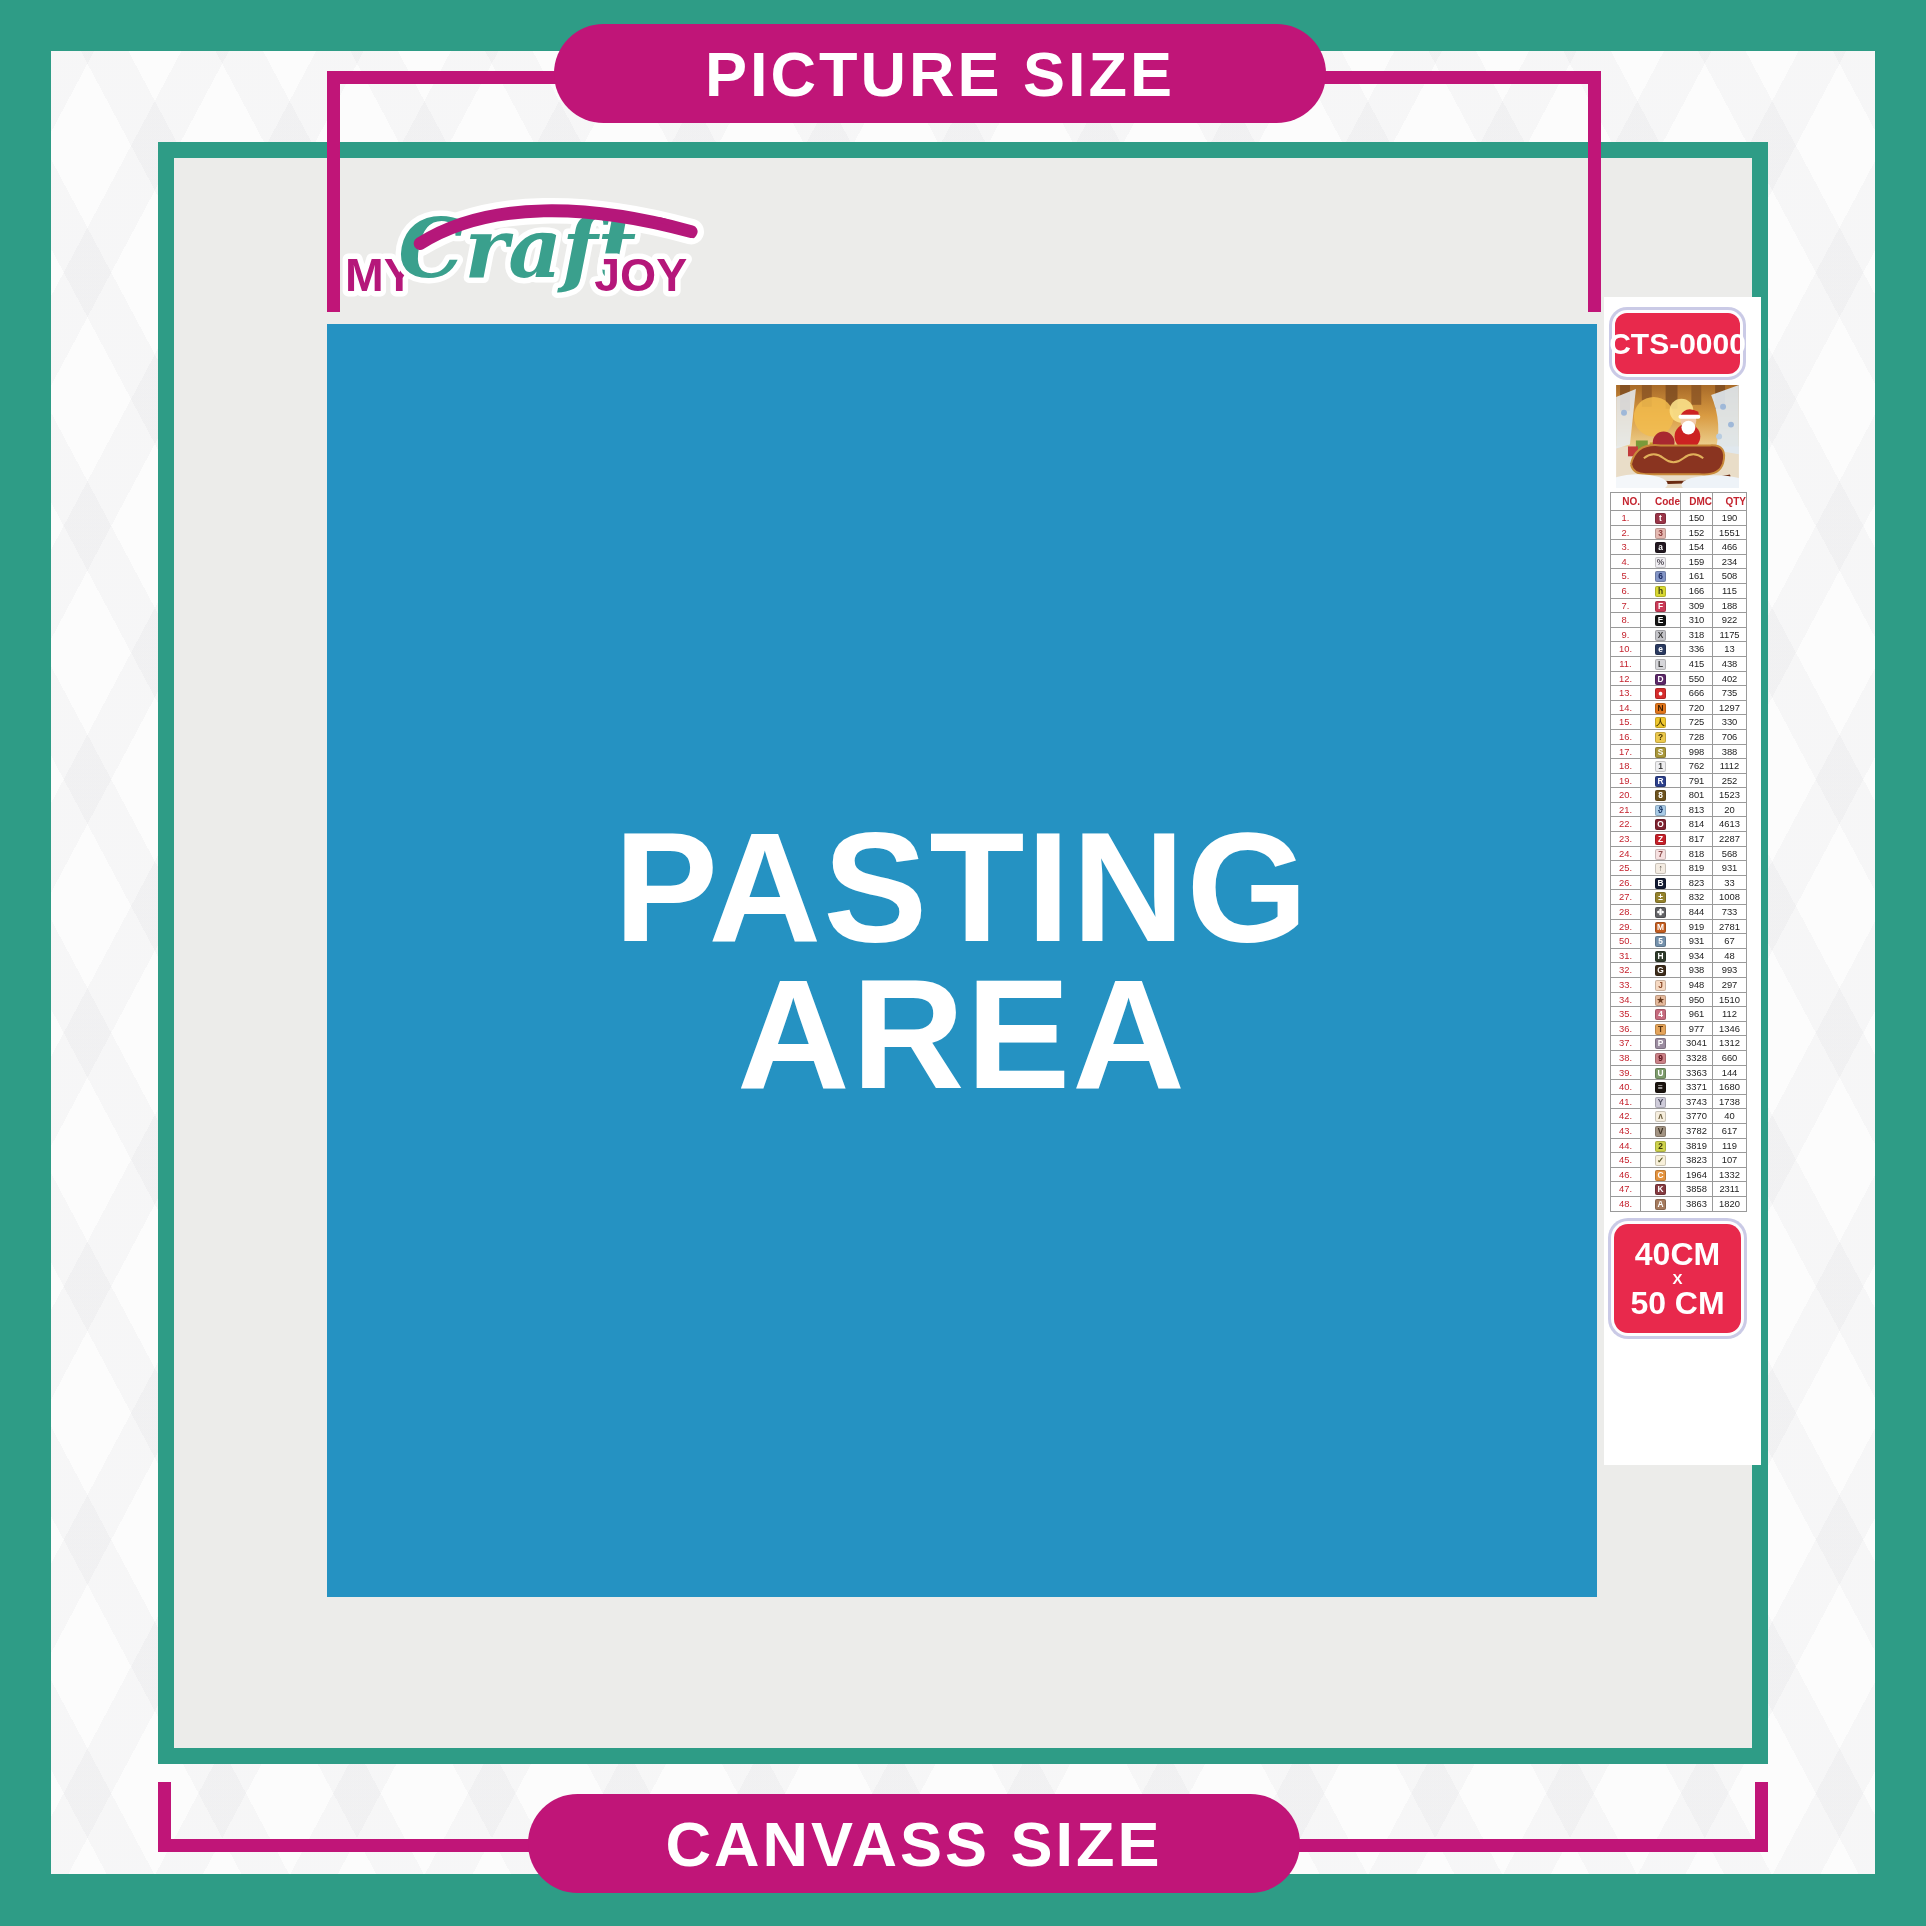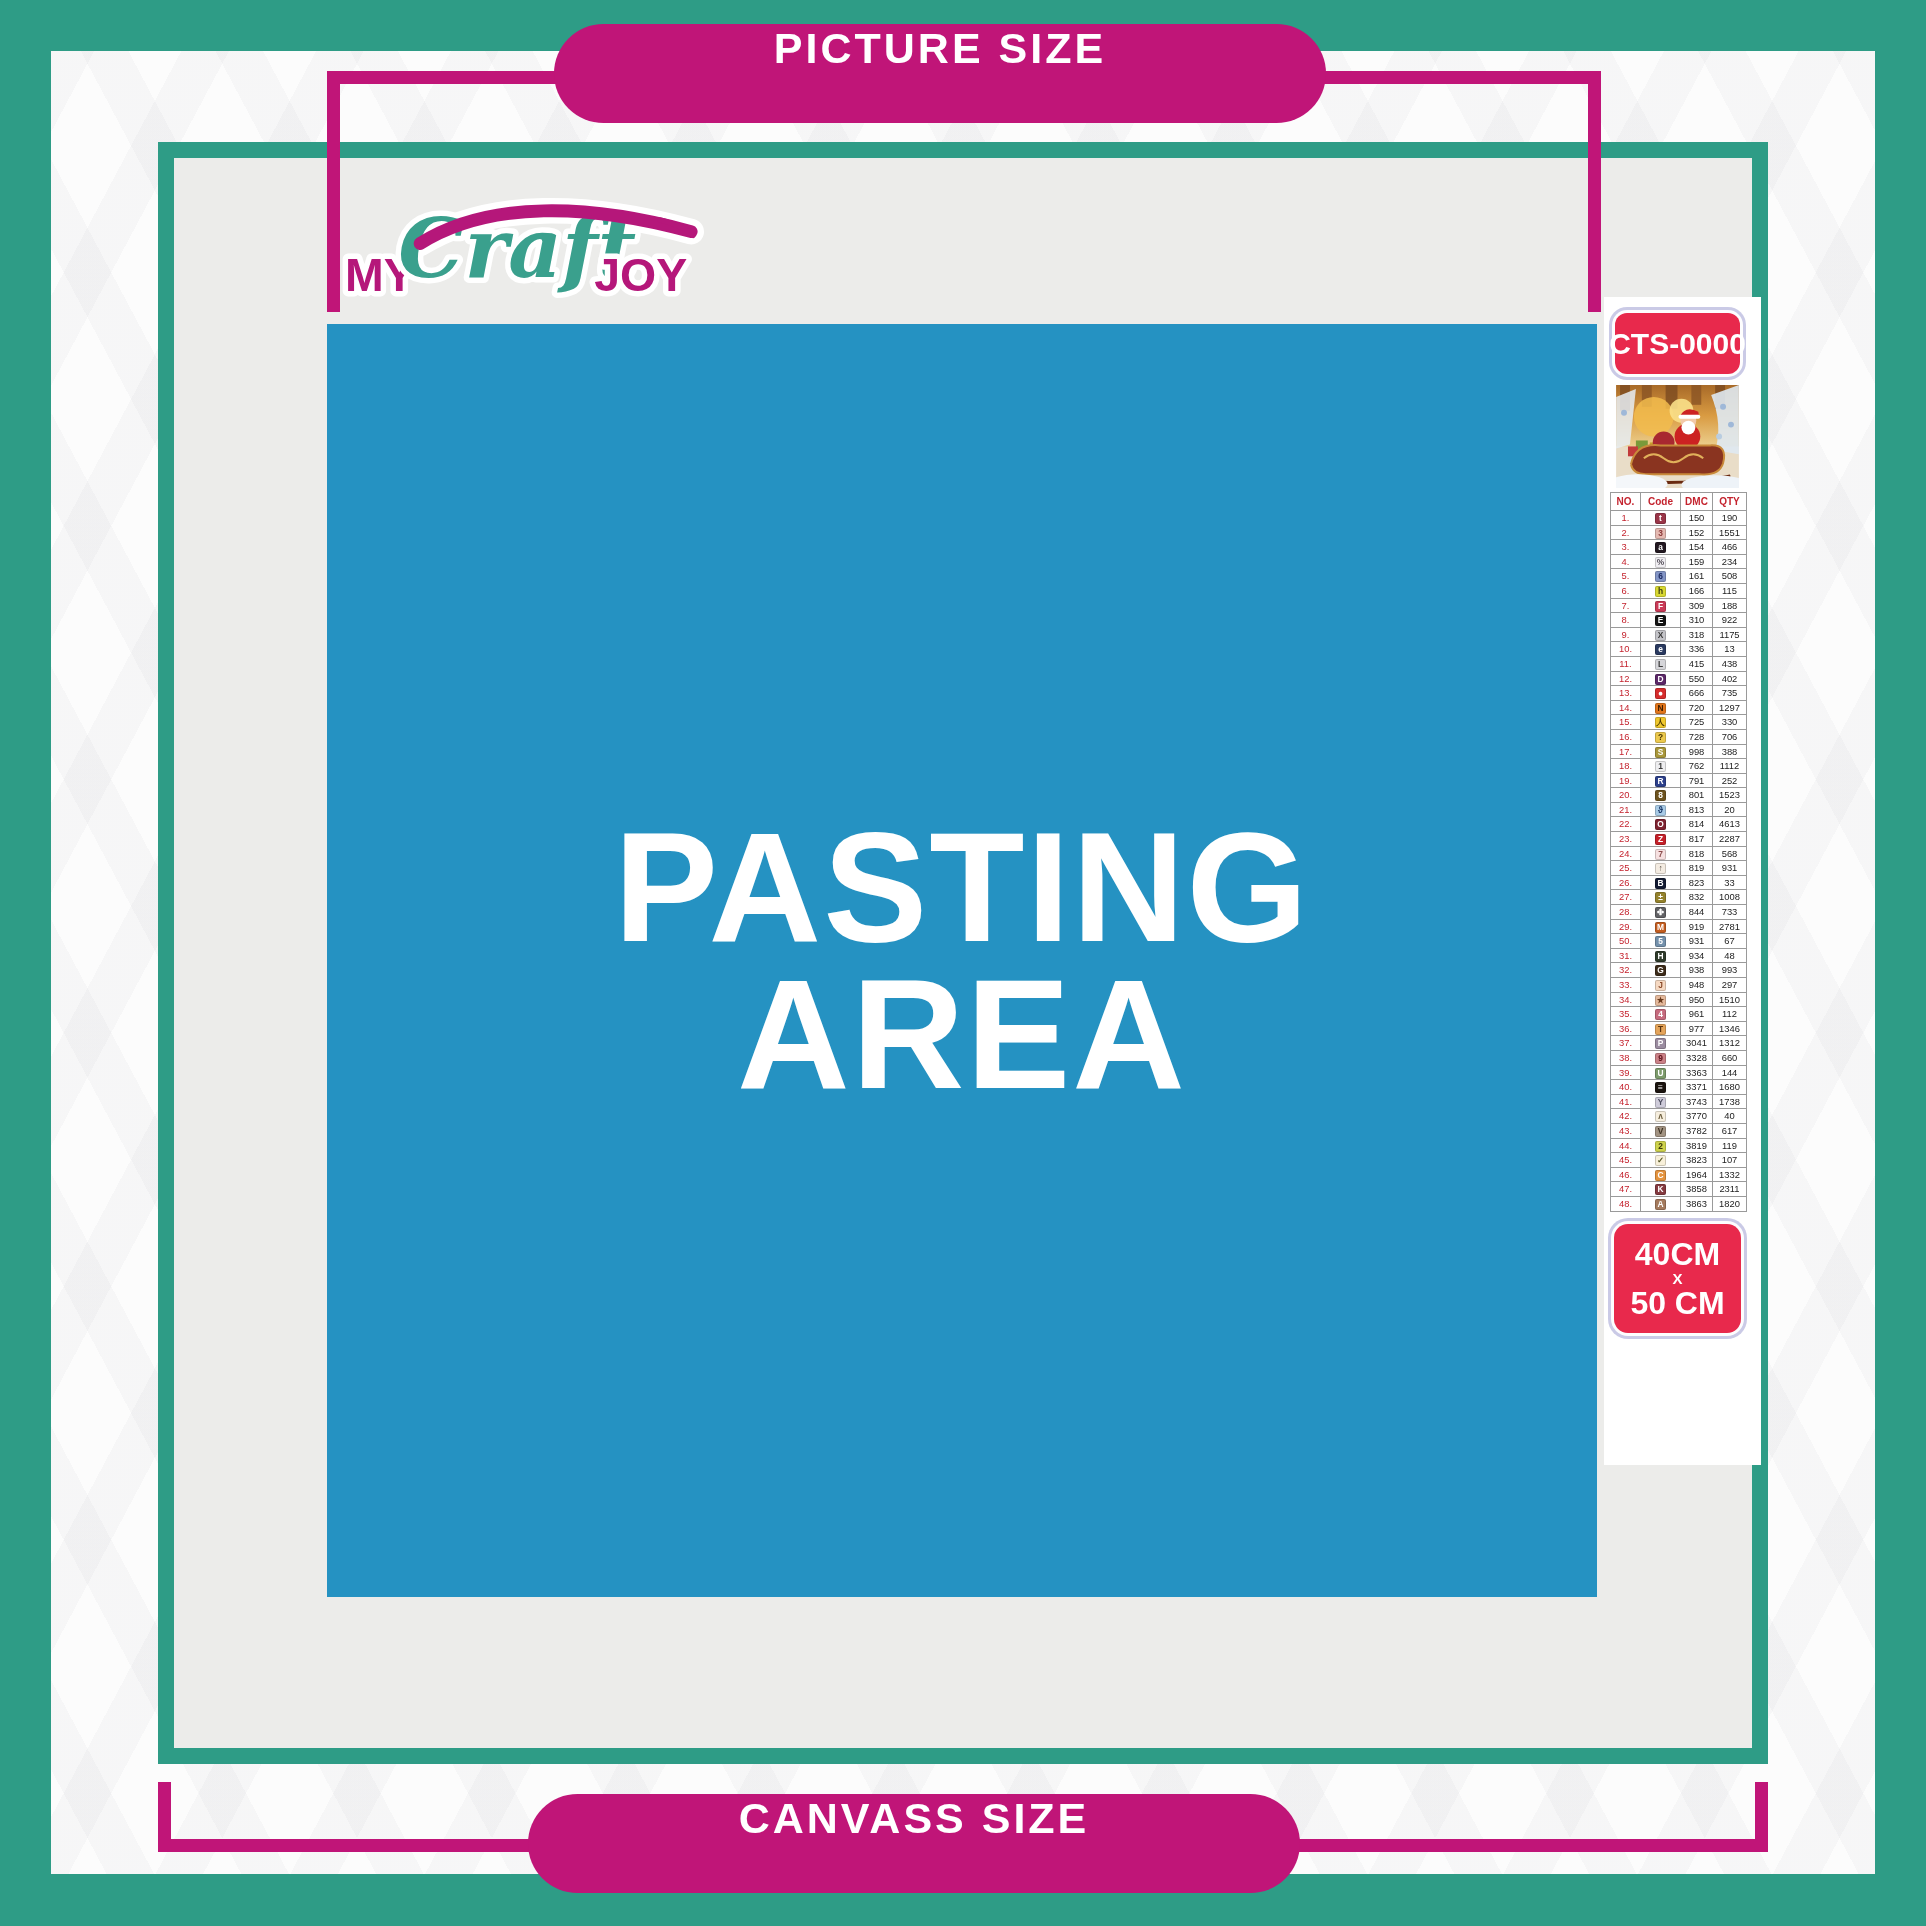--- a/index.html
+++ b/index.html
@@ -26,22 +26,22 @@
   .m-vline{position:absolute;width:13px;background:#C01578;}
   .top-hline{left:327px;top:71px;width:1274px;}
   .tl-v{left:327px;top:71px;height:241px;}
   .tr-v{left:1588px;top:71px;height:241px;}
   .bottom-hline{left:165px;top:1839px;width:1596px;}
   .bl-v{left:158px;top:1782px;height:70px;}
   .br-v{left:1755px;top:1782px;height:70px;}
 
   .pill{
     position:absolute;width:772px;height:99px;background:#C01578;border-radius:53px;
-    display:flex;justify-content:center;
-    color:#fff;font-weight:800;font-size:43px;letter-spacing:3px;white-space:nowrap;
+    display:flex;align-items:center;justify-content:center;
+    color:#fff;font-weight:800;font-size:63px;letter-spacing:3px;white-space:nowrap;
   }
   .pill.top-pill{left:554px;top:24px;}
   .pill.bottom-pill{left:528px;top:1794px;}
 
   .blue-box{
     position:absolute;left:327px;top:324px;width:1270px;height:1273px;background:#2592C2;
     display:flex;flex-direction:column;align-items:center;justify-content:center;
   }
   .blue-box .pa-line{color:#fff;font-weight:800;font-size:156px;line-height:0.94;letter-spacing:2px;}
 
@@ -58,21 +58,21 @@
 
   .color-table{
     position:absolute;left:6px;top:195px;width:135px;border-collapse:collapse;background:#fff;
     table-layout:fixed;
   }
   .color-table col.c-no{width:30px;}
   .color-table col.c-code{width:40px;}
   .color-table col.c-dmc{width:32px;}
   .color-table col.c-qty{width:34px;}
   .color-table th{
-    font-size:10px;color:#C4232E;border:1px solid #9a9a9a;height:17px;padding:0;font-weight:700;
+    font-size:10px;color:#C4232E;border:1px solid #9a9a9a;height:17px;padding:0;font-weight:700;text-align:right;
   }
   .color-table td{
     font-size:9.4px;border:1px solid #9a9a9a;height:13.6px;line-height:13.6px;
     text-align:center;padding:0;color:#222;overflow:hidden;
   }
   .color-table td.no-cell{color:#C4232E;}
   .chip{
     display:inline-block;width:11px;height:11px;line-height:11px;border-radius:2px;
     font-size:8.4px;font-weight:700;text-align:center;vertical-align:middle;
     box-shadow:inset 0 0 0 1px rgba(0,0,0,.18);

